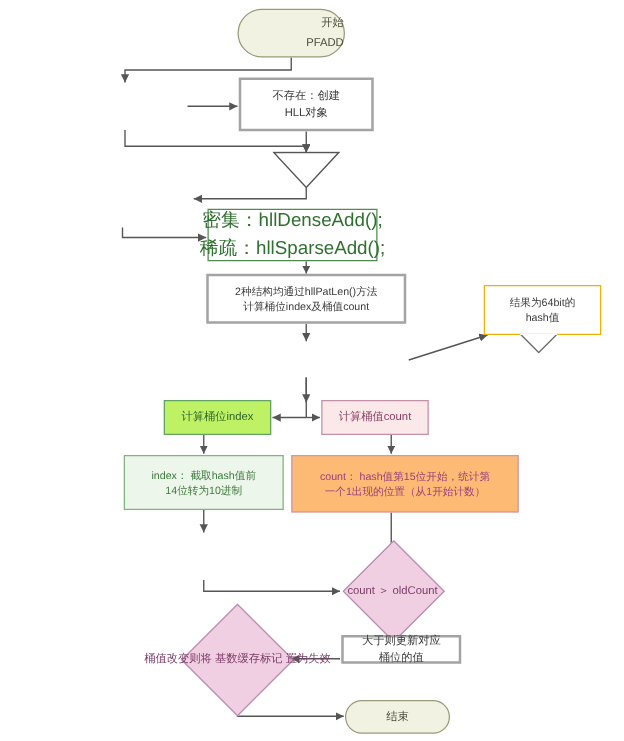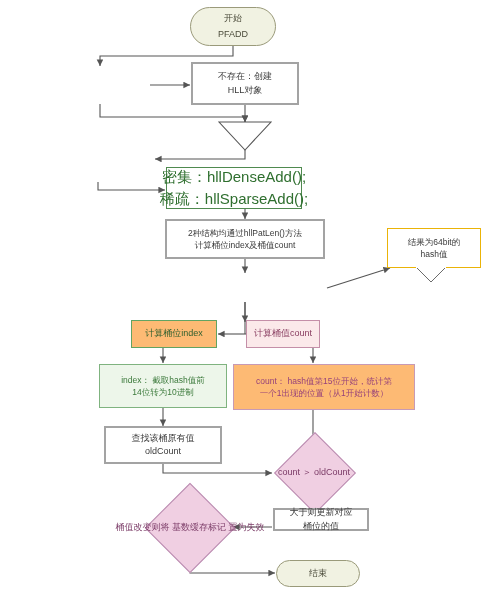--- a/index.html
+++ b/index.html
@@ -18,21 +18,21 @@
 
   
   .term{background:#f1f2e2;border:1px solid #9a9a7a;border-radius:20px;
         color:#4b4b3a;font-size:9px;}
   .term .ln{padding:1px 0;}
 
   
   .proc{background:#ffffff;border:2px solid #a3a3a3;color:#3a3a3a;font-size:9px;}
 
   
-  .proc-green{background:#fdba74;border:1px solid #62a362;color:#2e5f2e;font-size:9px;}
+  .proc-green{background:#bef264;border:1px solid #62a362;color:#2e5f2e;font-size:9px;}
   .proc-green-lite{background:#edf6ea;border:1px solid #7fb37f;color:#3c7a3c;font-size:8.5px;}
 
   
   .proc-pink{background:#fbe9ea;border:1px solid #c48fa8;color:#8a3f62;font-size:9px;}
   .proc-pink-lite{background:#fdba74;border:1px solid #c79ab5;color:#96417a;font-size:8.5px;}
 
   
   .proc-greentext{background:#ffffff;border:1px solid #4f8a4f;color:#2f6f2f;font-size:15px;}
 
   
@@ -101,21 +101,21 @@
       <path d="M313,410 L313,452"></path>
 
       <path d="M313,492 L313,508"></path>
 
       <path d="M272,527 L233,527"></path>
 
       <path d="M190,549 L190,573 L275,573"></path>
     </g>
   </svg>
 
-  <div class="node term" style="left:190px;top:7px;width:86px;height:39px;">
+  <div class="node term" style="left:190px;top:7px;width:86px;height:39px;align-items:flex-end;">
     <span class="ln">开始</span>
     <span class="ln">PFADD</span>
   </div>
 
 
   <div class="node proc" style="left:191px;top:62px;width:108px;height:43px;">
     <span class="ln">不存在：创建</span>
     <span class="ln">HLL对象</span>
   </div>
 
@@ -145,38 +145,34 @@
       <path d="M0,0 L15,15 L30,0" fill="#ffffff" stroke="#6b6b6b" stroke-width="1"></path>
       <path d="M0,0 L30,0" stroke="#ffffff" stroke-width="2"></path>
     </svg>
   </div>
 
 
   <div class="node proc-green" style="left:131px;top:320px;width:86px;height:28px;">
     <span class="ln">计算桶位index</span>
   </div>
 
-  <div class="node proc-pink" style="left:246px;top:320px;width:74px;height:28px;">
+  <div class="node proc-pink" style="left:257px;top:320px;width:86px;height:28px;">
     <span class="ln">计算桶值count</span>
   </div>
 
   <div class="node proc-green-lite" style="left:99px;top:364px;width:128px;height:44px;">
     <span class="ln">index： 截取hash值前</span>
     <span class="ln">14位转为10进制</span>
   </div>
 
   <div class="node proc-pink-lite" style="left:233px;top:364px;width:182px;height:46px;">
     <span class="ln">count： hash值第15位开始，统计第</span>
     <span class="ln">一个1出现的位置（从1开始计数）</span>
   </div>
 
-  <div class="node proc" style="left:104px;top:426px;width:118px;height:38px;">
-    <span class="ln">查找该桶原有值</span>
-    <span class="ln">oldCount</span>
-  </div>
 
   <div class="dia-wrap" style="left:264px;top:452px;width:100px;height:40px;">
     <div class="dia-shape" style="left:22px;top:-8px;width:56px;height:56px;"></div>
     <div class="dia-text">
       <span class="ln">count ＞</span>
       <span class="ln">oldCount</span>
     </div>
   </div>
 
   <div class="node proc" style="left:273px;top:508px;width:96px;height:23px;">

